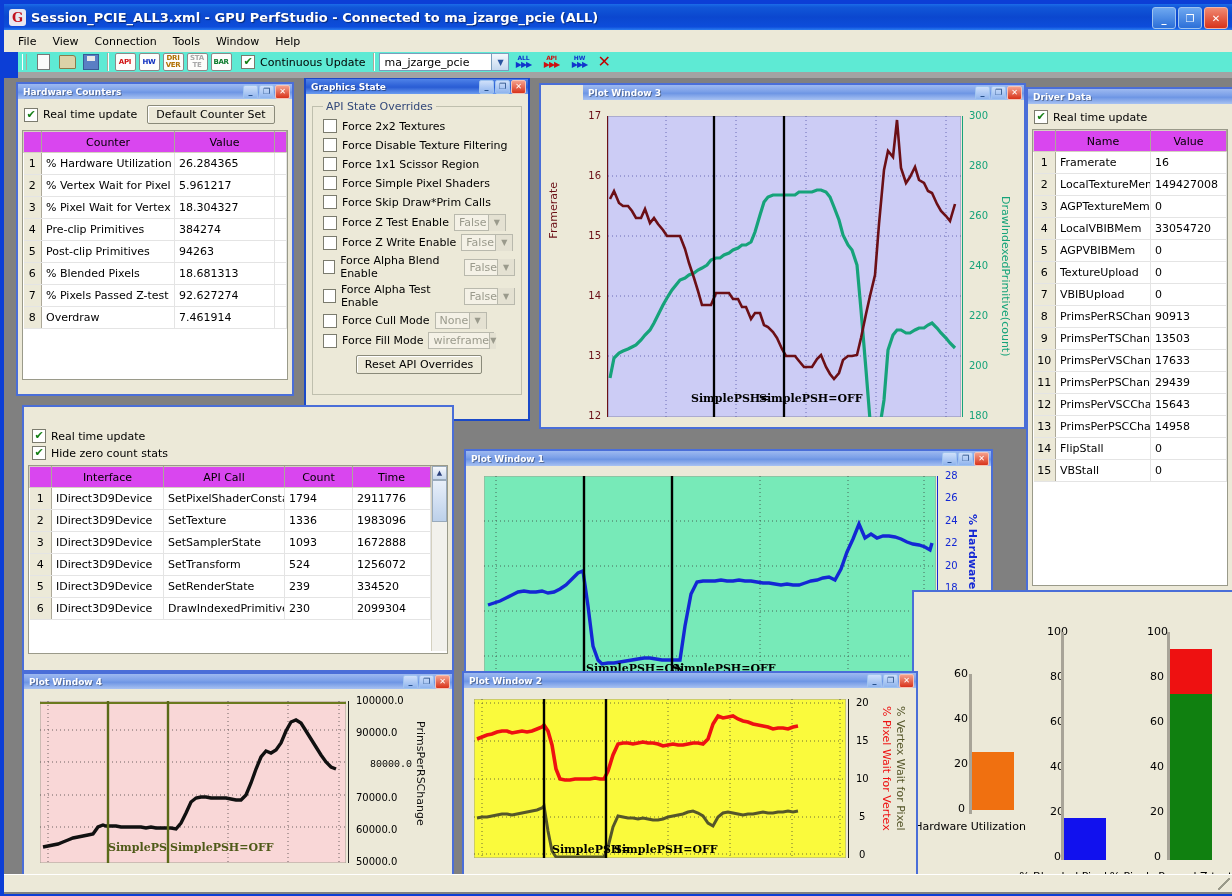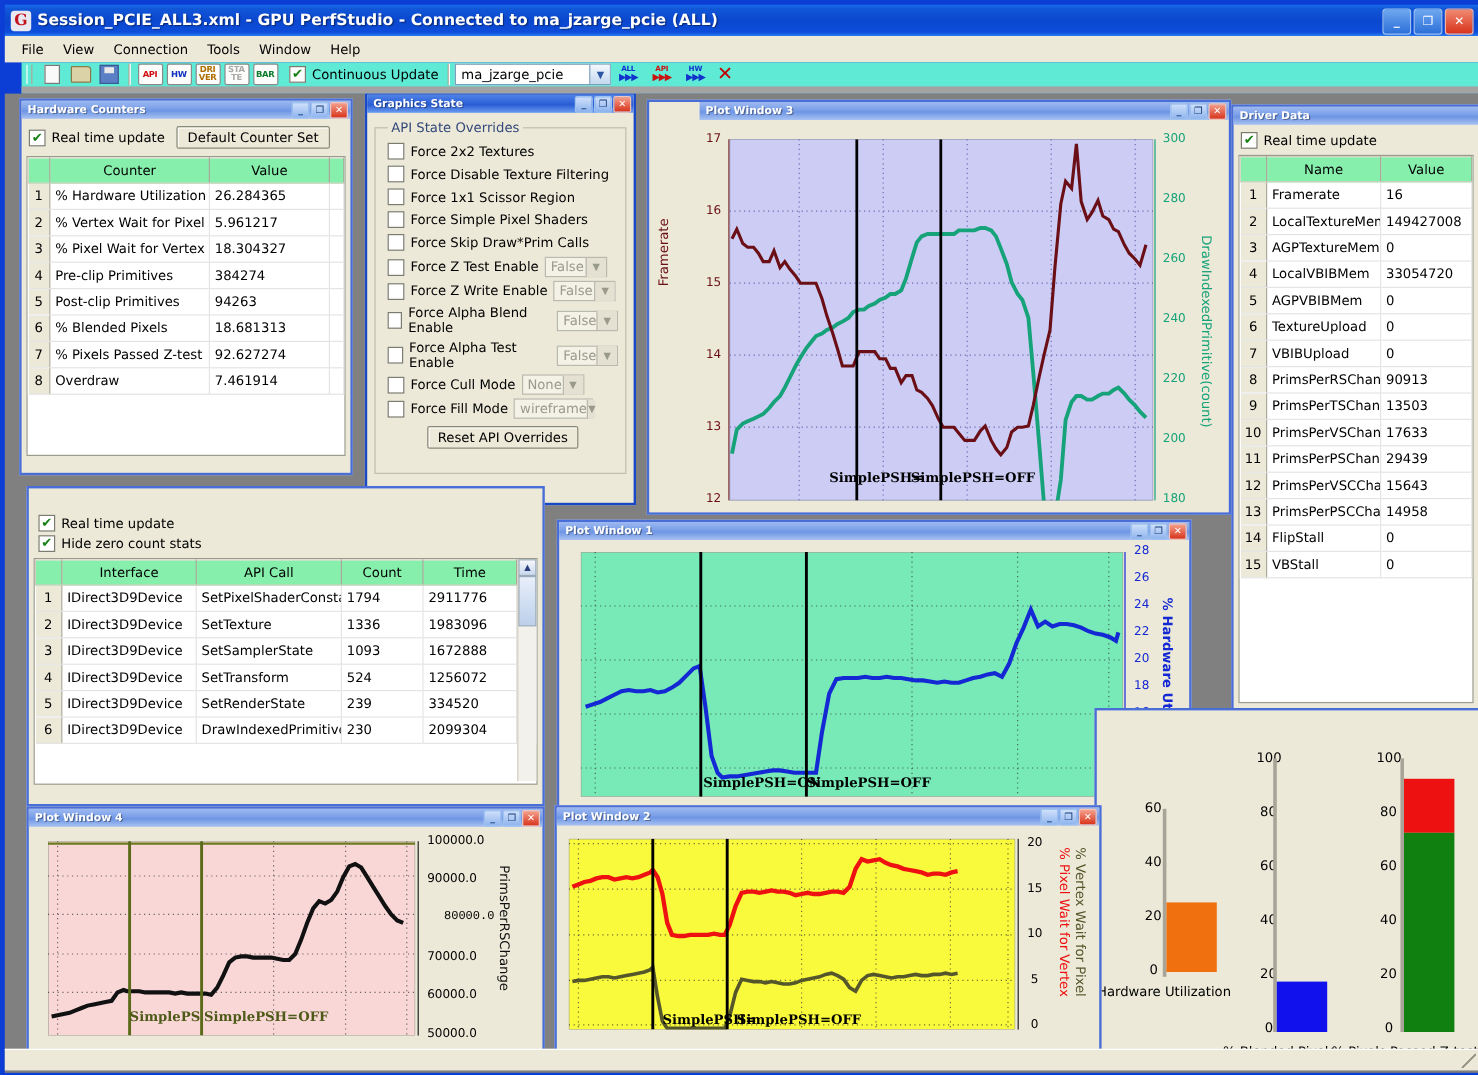--- a/index.html
+++ b/index.html
@@ -124,21 +124,21 @@
   .win-body{position:absolute;left:0;right:0;top:15px;bottom:0;padding:4px;box-sizing:border-box;}
   
   .chkrow{display:flex;align-items:center;margin-bottom:4px;}
   .chkrow .lbl{margin-left:5px;font-size:11px;}
   .btn{
     background:#ece9d8;border:1px solid #8a8a7a;border-radius:2px;
     padding:2px 8px;font-size:11px;box-shadow:inset 1px 1px 0 #fff;
   }
   table.grid{border-collapse:collapse;width:100%;background:#fff;font-size:11px;table-layout:fixed;}
   table.grid th{
-    background:#86efac;border:1px solid #d4d0c0;border-right:1px solid #aca899;
+    background:#d946ef;border:1px solid #d4d0c0;border-right:1px solid #aca899;
     font-weight:normal;height:18px;color:#000;
   }
   table.grid td{
     border-bottom:1px solid #e4e4e4;border-right:1px solid #e4e4e4;
     height:21px;padding:0 4px;white-space:nowrap;overflow:hidden;
   }
   table.grid td.rownum{
     background:#ece9d8;border-right:1px solid #aca899;text-align:center;
     color:#000;padding:0 2px;
   }
@@ -668,21 +668,21 @@
               </table>
           </div>
           <div style="position:absolute;right:1px;top:1px;width:15px;height:185px;background:#f2f1ec;border-left:1px solid #d4d0c0;">
             <div style="width:15px;height:14px;background:linear-gradient(to bottom,#f6f8fc,#c8d8ee);border:1px solid #9ab;box-sizing:border-box;display:flex;align-items:center;justify-content:center;font-size:7px;color:#2a3f7a;">▲</div>
             <div style="width:15px;height:42px;background:linear-gradient(to bottom,#e8effa,#bcd0ea);border:1px solid #9ab;box-sizing:border-box;"></div>
           </div>
         </div>
       </div>
     </div>
 
-    <div class="win" style="left:460px;top:355px;width:529px;height:250px;">
+    <div class="win" style="left:460px;top:371px;width:529px;height:250px;">
       <div class="win-head">
         <div class="win-title">Plot Window 1</div>
         <div class="win-btns">
           <div class="wb">_</div>
           <div class="wb">❐</div>
           <div class="wb close">✕</div>
         </div>
       </div>
       <div class="win-body" style="padding:0;">
         <svg style="position:absolute;left:18px;top:10px;" width="452" height="204" viewBox="0 0 452 204">

